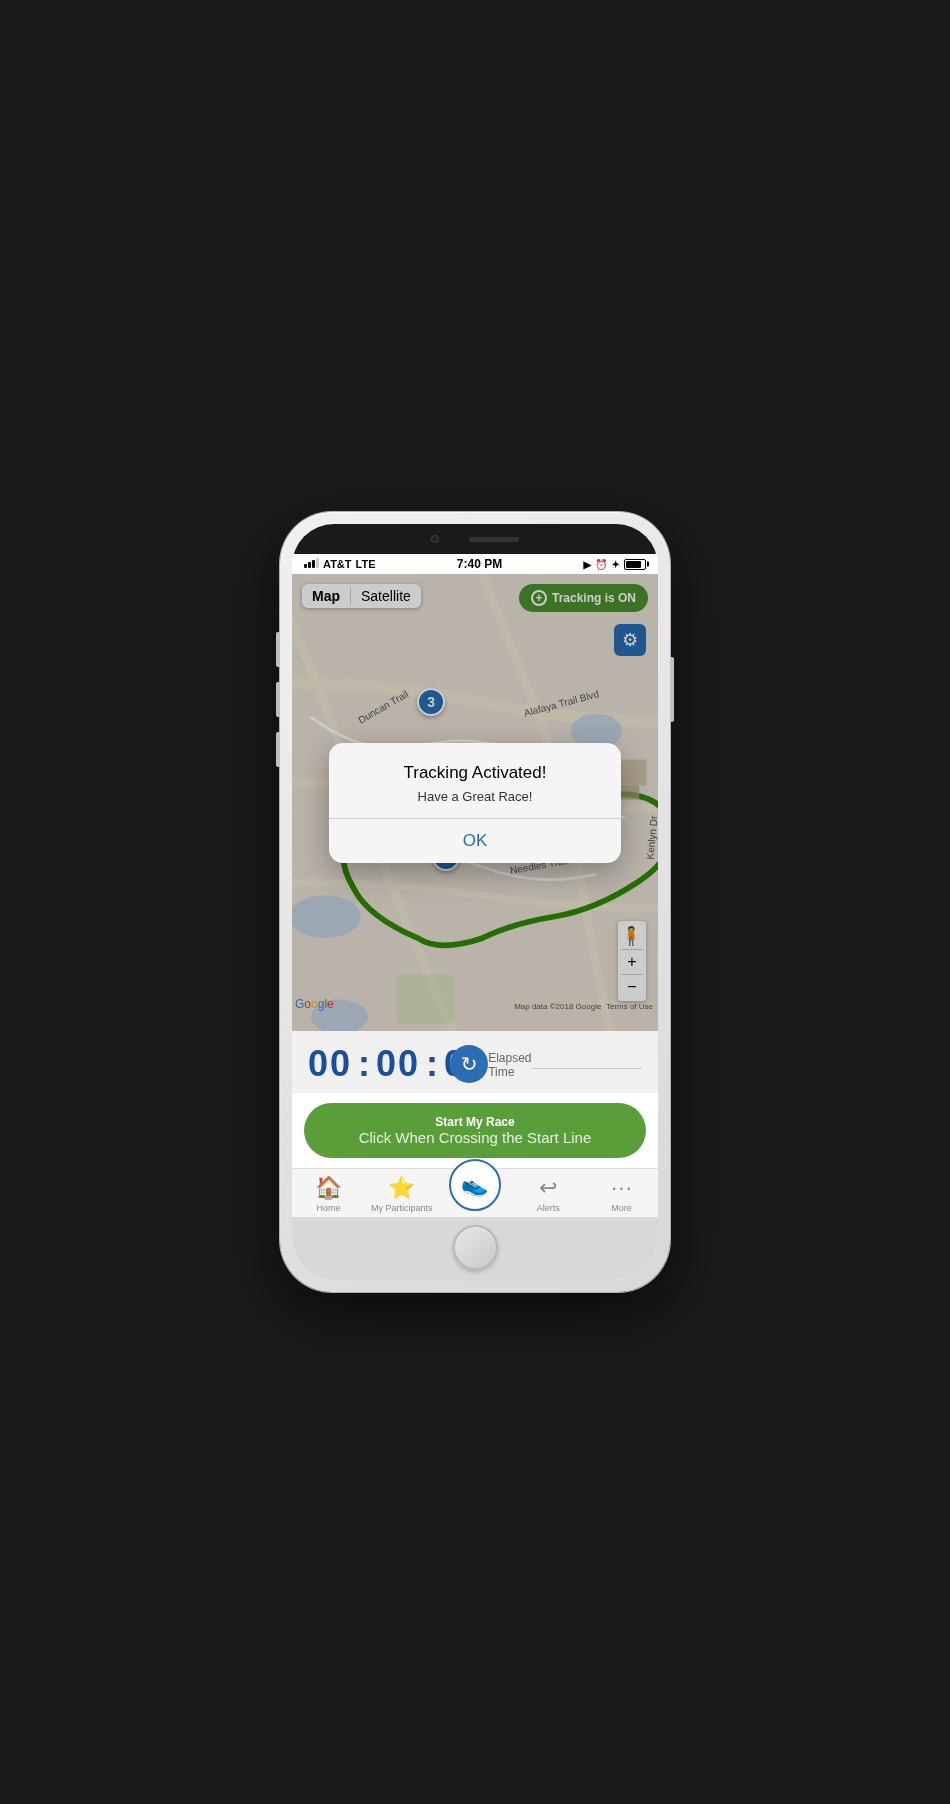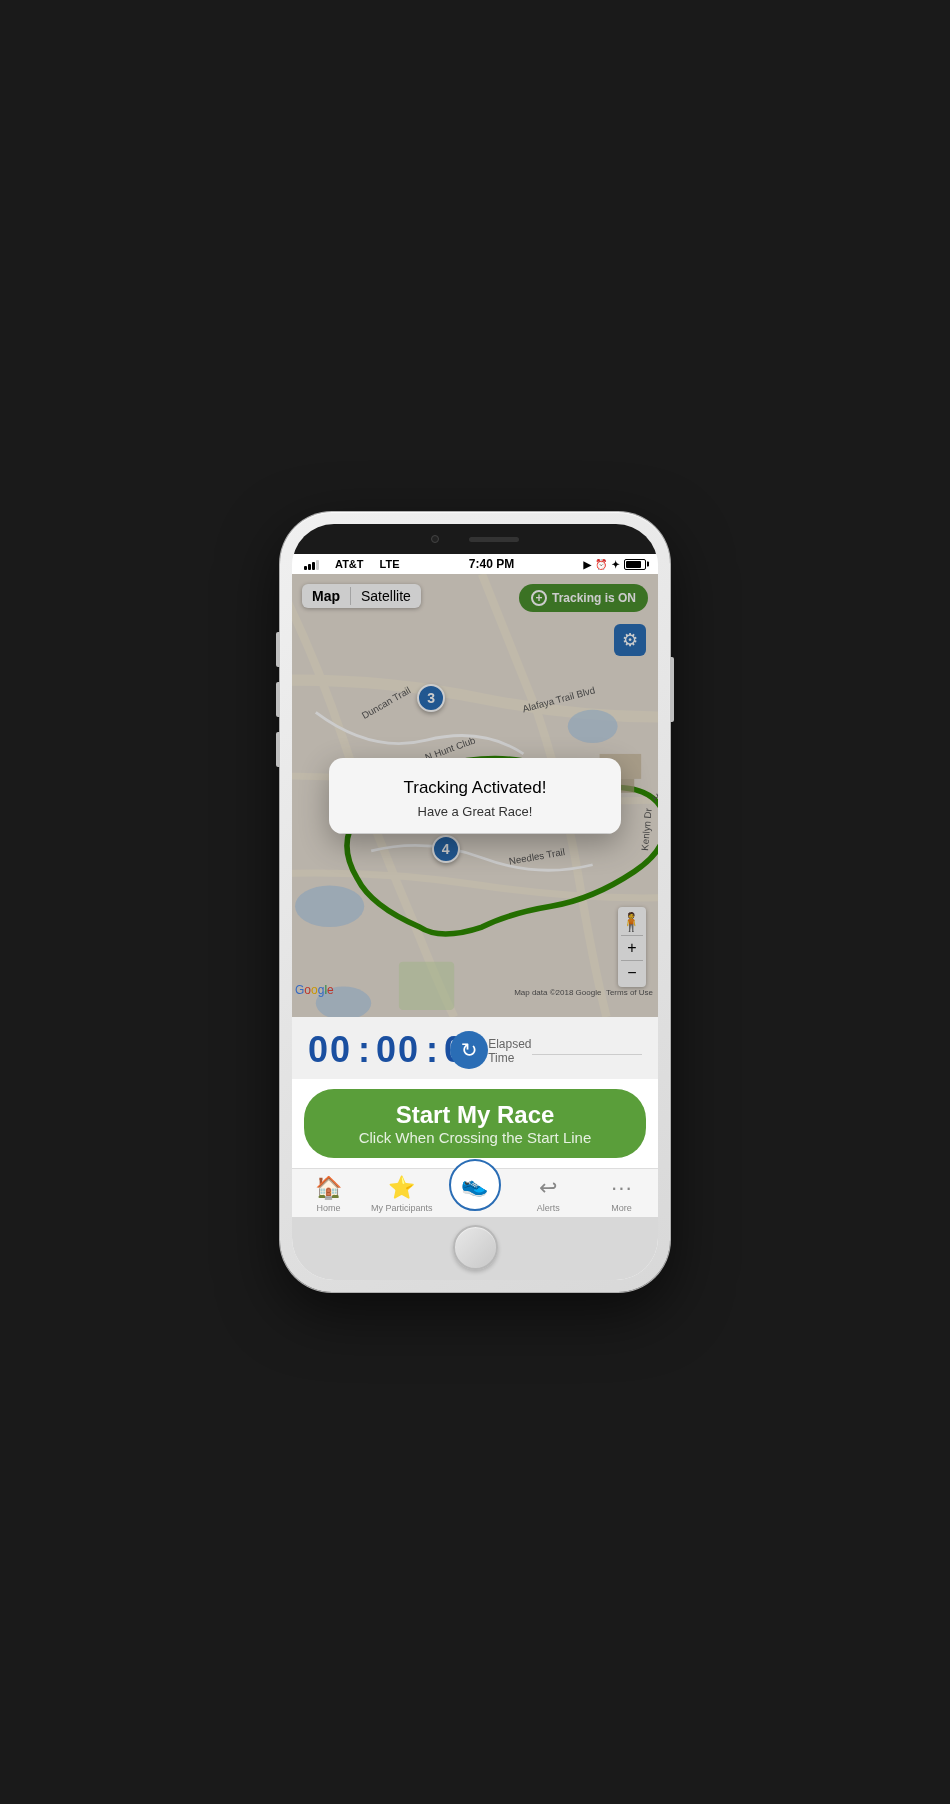--- a/index.html
+++ b/index.html
@@ -90,21 +90,21 @@
       height: 20px;
       background: #fff;
       display: flex;
       align-items: center;
       justify-content: space-between;
       padding: 0 12px;
       font-size: 11px;
       font-weight: 600;
       flex-shrink: 0;
     }
-    .status-left { display: flex; align-items: flex-end; gap: 16px; }
+    .status-left { display: flex; align-items: flex-start; gap: 4px; }
     .status-center { font-size: 12px; font-weight: 600; }
     .status-right { display: flex; align-items: center; gap: 4px; font-size: 10px; }
     .signal-bars { display: flex; align-items: flex-end; gap: 1px; }
     .signal-bars span {
       width: 3px;
       background: #000;
       border-radius: 1px;
     }
     .battery-icon {
       width: 22px;
@@ -390,21 +390,21 @@
     .start-race-btn {
       background: #5a9e3a;
       margin: 10px 12px;
       border-radius: 30px;
       padding: 12px 16px;
       text-align: center;
       cursor: pointer;
       flex-shrink: 0;
     }
     .start-race-title {
-      font-size: 24px;
+      font-size: 12px;
       font-weight: 700;
       color: #fff;
     }
     .start-race-subtitle {
       font-size: 15px;
       color: rgba(255,255,255,0.85);
       margin-top: 0;
     }
 
     
@@ -566,20 +566,23 @@
         <span>Map data ©2018 Google</span>&nbsp;&nbsp;<span>Terms of Use</span>
       </div>
 
       <div class="dialog-overlay">
         <div class="dialog-box">
           <div class="dialog-content">
             <div class="dialog-title">Tracking Activated!</div>
             <div class="dialog-message">Have a Great Race!</div>
           </div>
           <div class="dialog-divider"></div>
+          <div class="dialog-buttons">
+            <button class="dialog-btn">OK</button>
+          </div>
         </div>
       </div>
     </div>
 
     <div class="timer-section">
       <div class="timer-row">
         <span class="timer-digits">00</span>
         <span class="timer-colon">:</span>
         <span class="timer-digits">00</span>
         <span class="timer-colon">:</span>

